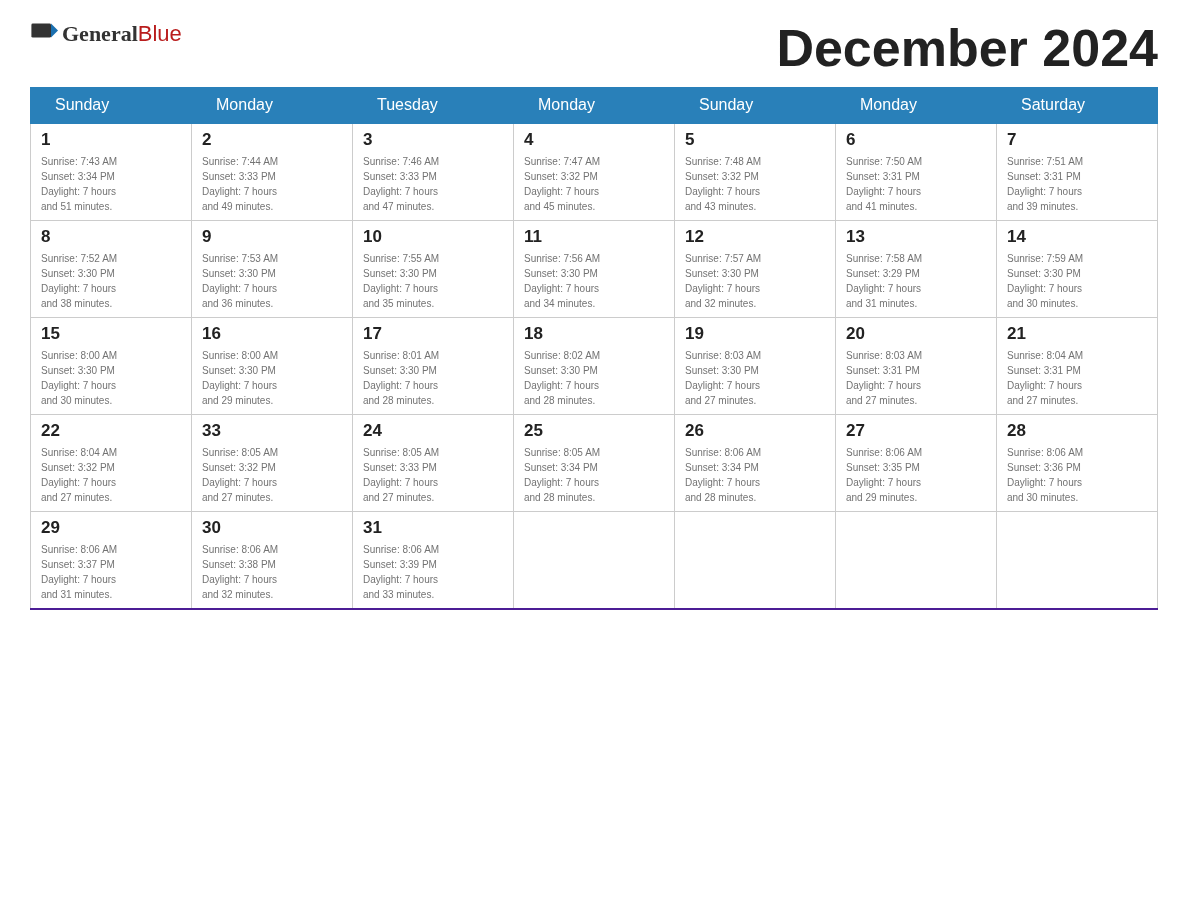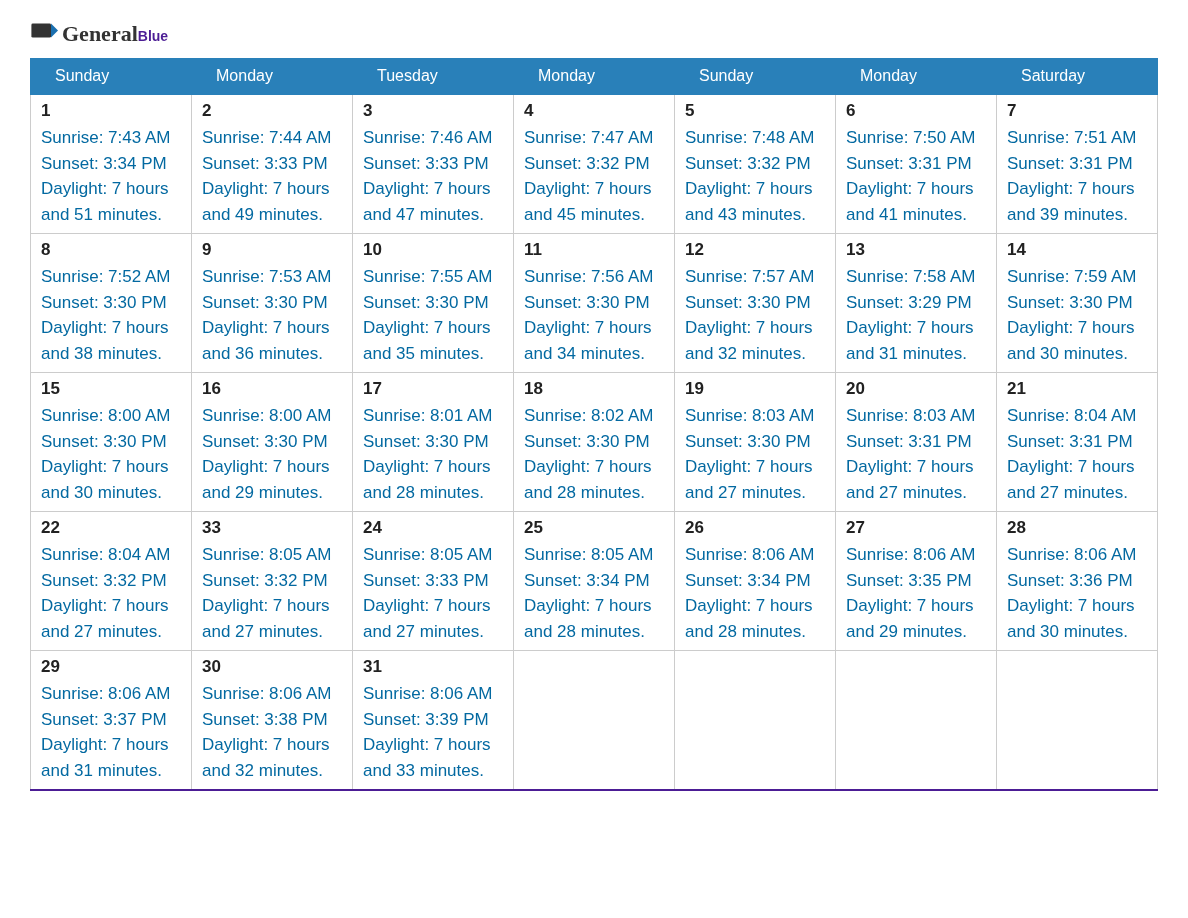--- a/index.html
+++ b/index.html
@@ -68,22 +68,22 @@
     td.empty {
       background: #fff;
     }
     .day-number {
       font-size: 17px;
       font-weight: bold;
       color: #222;
       margin-bottom: 4px;
     }
     .day-info {
-      font-size: 17px;
-      color: #0369a1;
+      font-size: 10px;
+      color: #737373;
       line-height: 1.5;
     }
     tr:last-child td {
       border-bottom: 2px solid #4c1d95;
     }
     tr:first-child th:first-child {
       border-top-left-radius: 0;
     }
     tbody tr td {
       border-top: 2px solid #2980b9;
@@ -104,24 +104,25 @@
 </head>
 <body>
 
 <div class="header">
   <div class="logo">
     <svg class="logo-icon" viewBox="0 0 40 40" width="40" height="40">
       <rect x="2" y="8" width="28" height="20" rx="2" fill="#333"></rect>
       <polygon points="30,8 40,18 30,28" fill="#1a6faf"></polygon>
     </svg>
     <div>
-      <span style="font-size:22px;font-weight:bold;color:#333;font-family:Liberation Serif, serif;">General</span><span style="font-size:14px;font-weight:bold;color:#4c1d95;">Blue</span>
+      <span style="font-size:22px;font-weight:bold;color:#333;font-family:Liberation Serif, serif;">General</span><span style="font-size:22px;font-weight:normal;color:#b91c1c;">Blue</span>
     </div>
   </div>
   <div class="title-block">
+    <div class="month-title">December 2024</div>
   </div>
 </div>
 
 <table>
   <thead>
     <tr>
       <th>Sunday</th>
       <th>Monday</th>
       <th>Tuesday</th>
       <th>Monday</th>

